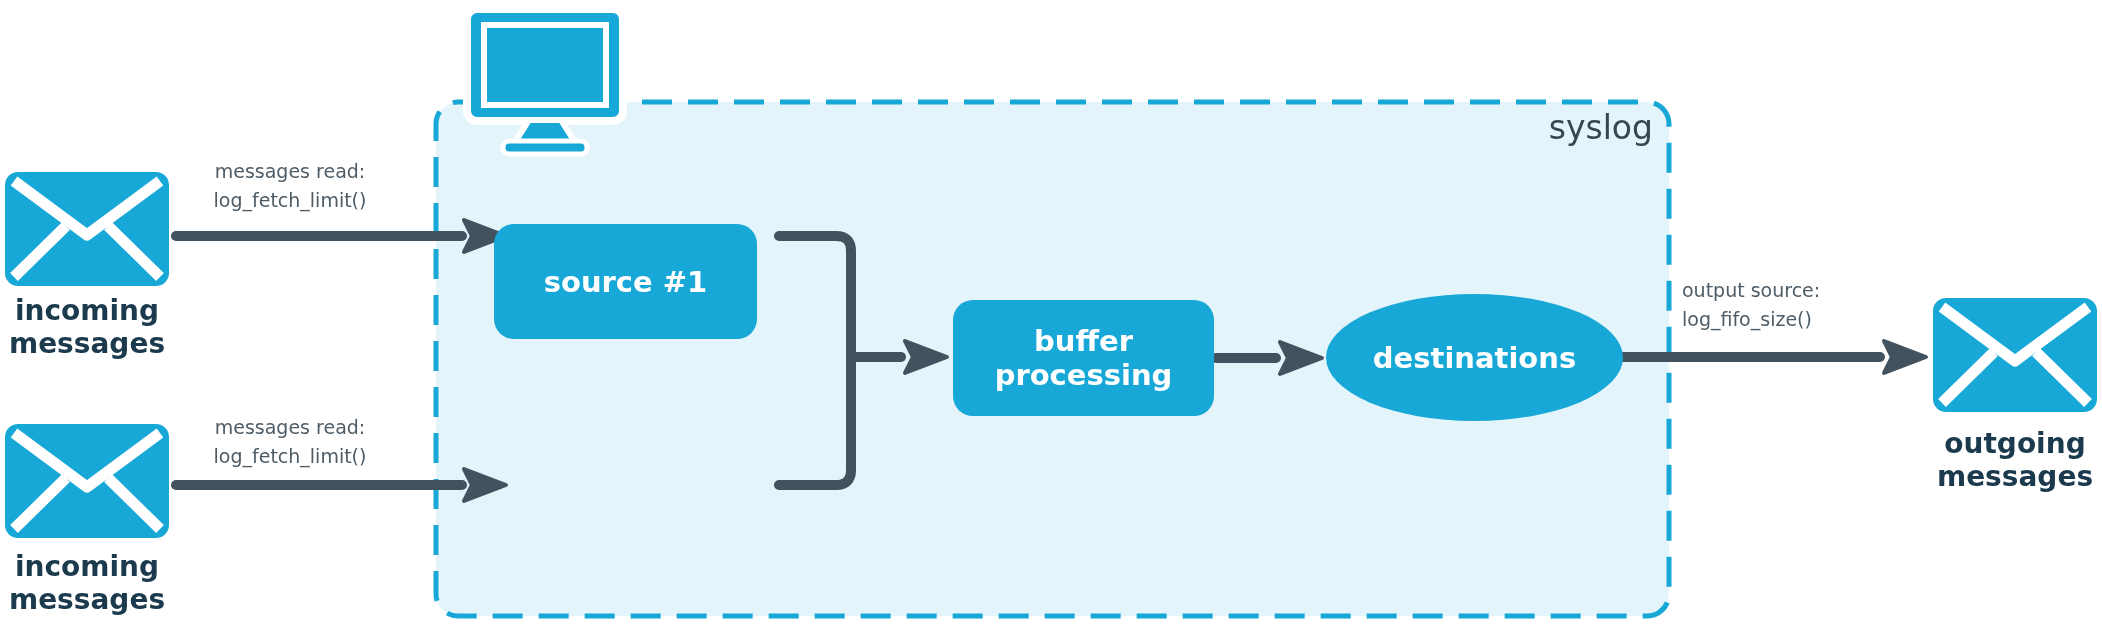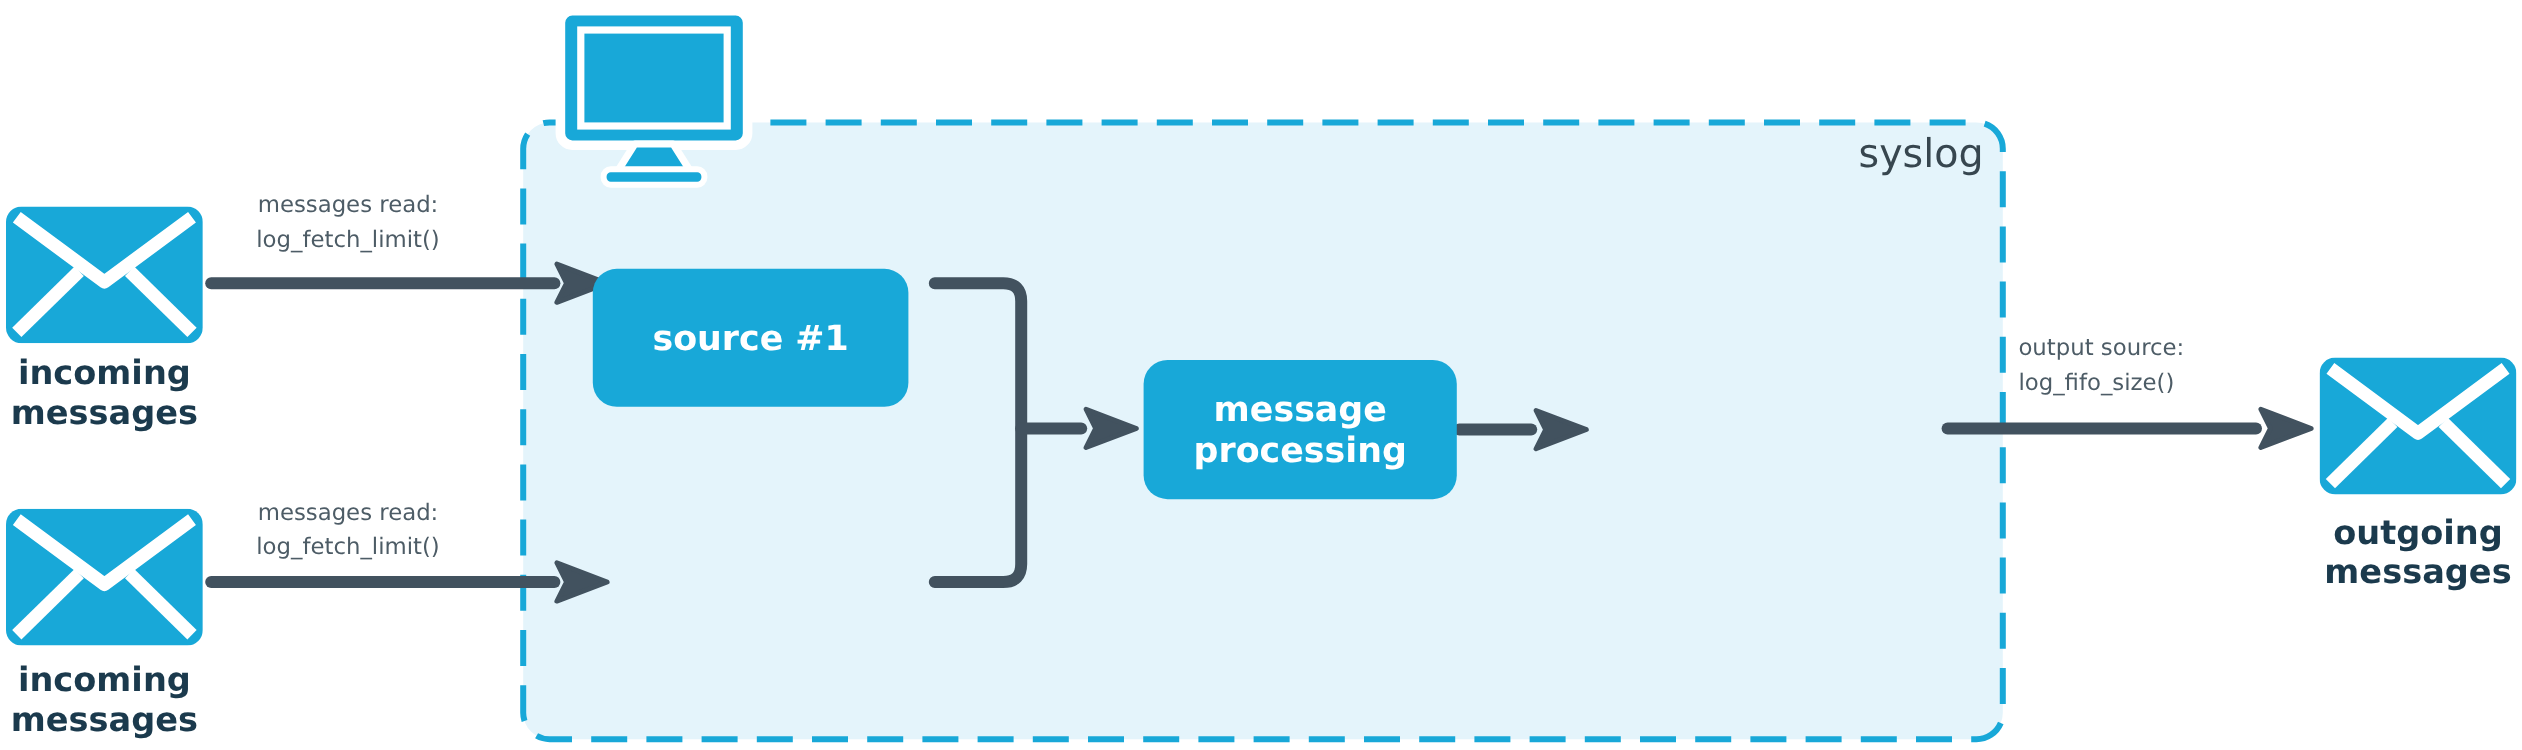--- a/index.html
+++ b/index.html
@@ -98,22 +98,23 @@
     </g>
 
     <use href="#envelope" x="5" y="172" width="164" height="114"></use>
     <use href="#envelope" x="5" y="424" width="164" height="114"></use>
     <use href="#envelope" x="1933" y="298" width="164" height="114"></use>
   </svg>
 
   <div id="lbl-syslog">syslog</div>
 
   <div class="node" id="node-source1">source #1</div>
-  <div class="node" id="node-processing">message
+  <div class="node" id="node-processing">buffer
 processing</div>
+  <div class="node" id="node-destinations">destinations</div>
 
   <div class="lbl-bold" id="lbl-incoming-top">incoming
 messages</div>
   <div class="lbl-bold" id="lbl-incoming-bottom">incoming
 messages</div>
   <div class="lbl-bold" id="lbl-outgoing">outgoing
 messages</div>
 
   <div class="lbl-soft" id="lbl-read-top">messages read:
 log_fetch_limit()</div>

